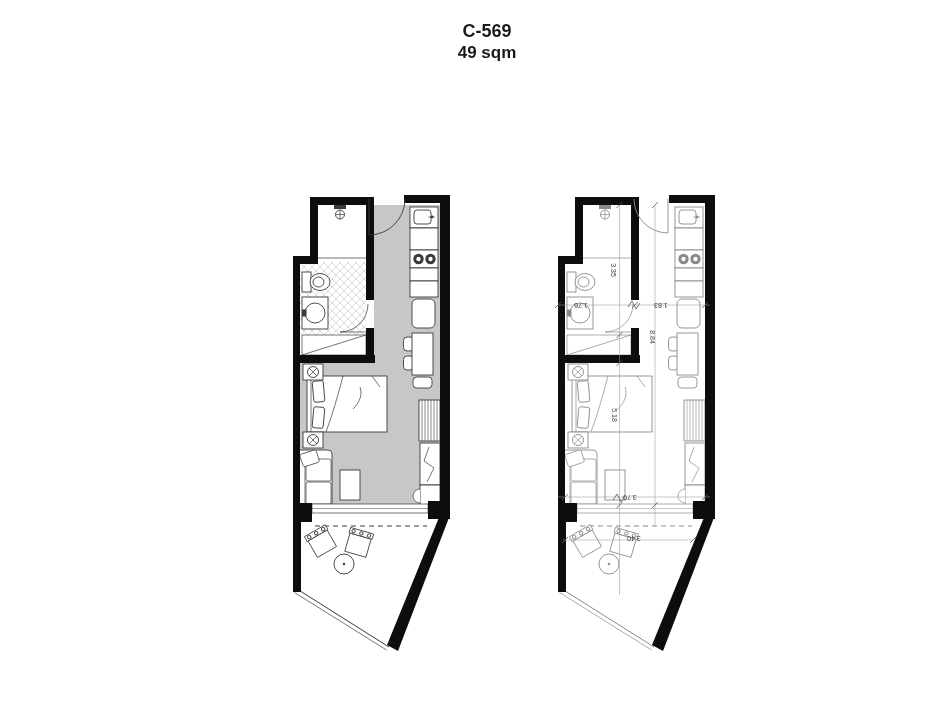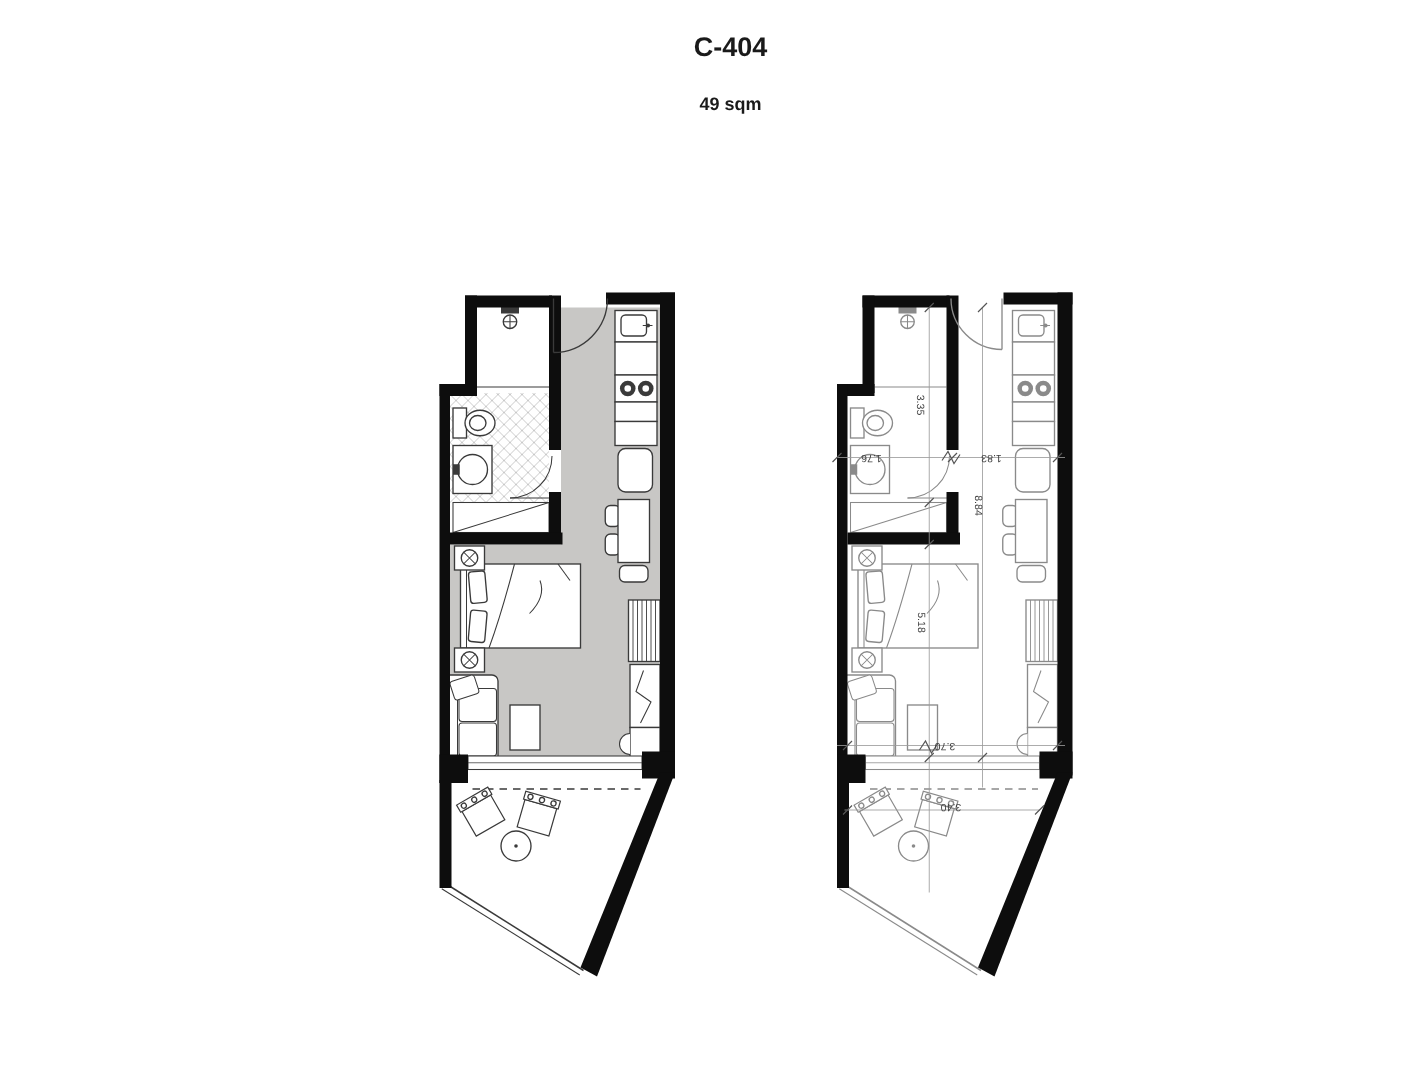--- a/index.html
+++ b/index.html
@@ -1,33 +1,33 @@
 <!DOCTYPE html>
 <html><head>
 <meta charset="utf-8">
 <style>
   html,body{margin:0;padding:0;}
   body{width:952px;height:714px;background:#ffffff;position:relative;overflow:hidden;
        font-family:"Liberation Sans", sans-serif;}
   .title{position:absolute;top:20px;left:0;width:952px;box-sizing:border-box;padding-left:22px;
          text-align:center;color:#1a1a1a;font-weight:bold;}
   .title .l1{font-size:18px;line-height:22px;}
-  .title .l2,.title .l3{font-size:12px;line-height:22px;margin-top:16px;}
+  .title .l2,.title .l3{font-size:17px;line-height:22px;}
   svg.plan{position:absolute;overflow:visible;}
   .plan-left{left:288px;top:195px;color:#3a3a3a;}
   .plan-right{left:553px;top:195px;color:#8a8a8a;}
   .dim{font-family:"Liberation Sans", sans-serif;font-size:7px;fill:#3f3f3f;}
   .dimline{stroke:#9a9a9a;stroke-width:0.55;fill:none;}
   .tick{stroke:#555;stroke-width:0.8;fill:none;}
 </style>
 </head>
 <body>
 
 <div class="title">
-  <div class="l1">C-404</div>
+  <div class="l1">C-569</div>
   <div class="l2">49 sqm</div>
 </div>
 
 <svg class="plan plan-left" width="170" height="458" viewBox="0 0 170 458" xmlns="http://www.w3.org/2000/svg">
   <defs>
     <pattern id="tileHatch" width="8" height="8" patternUnits="userSpaceOnUse">
       <rect width="8" height="8" fill="#ffffff"></rect>
       <path d="M0,8 L8,0 M0,0 L8,8" stroke="#c4c4c4" stroke-width="0.6"></path>
     </pattern>
 

